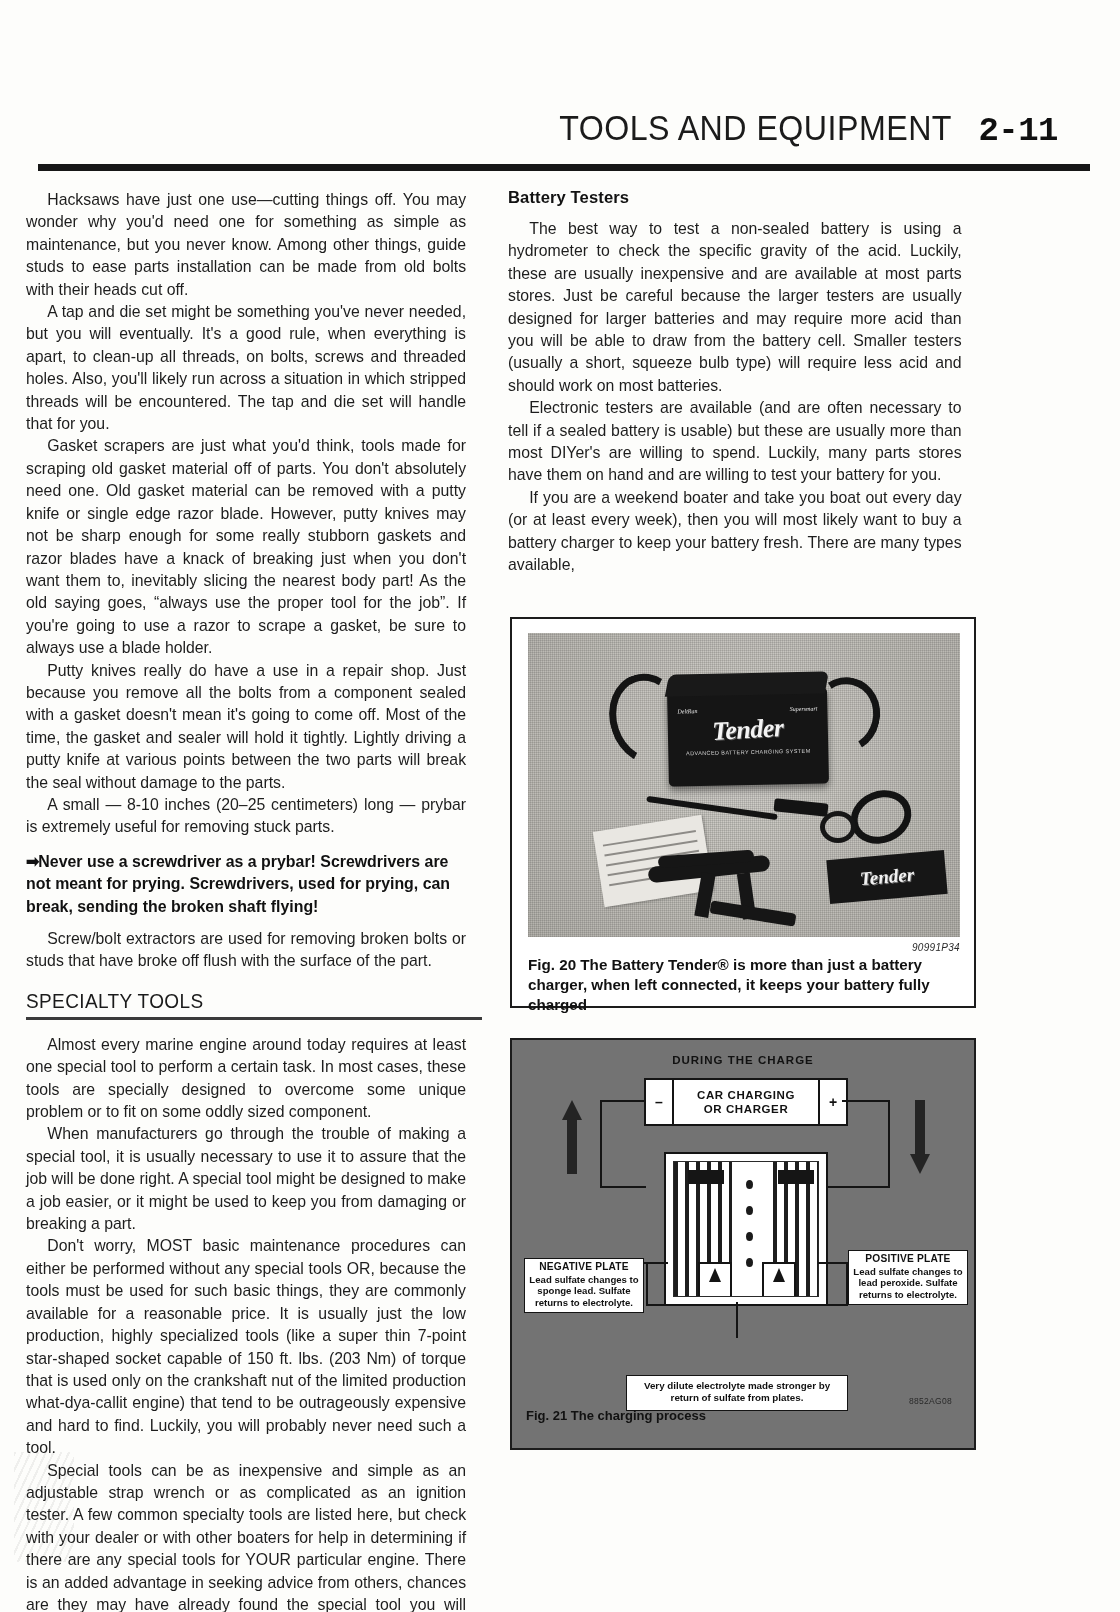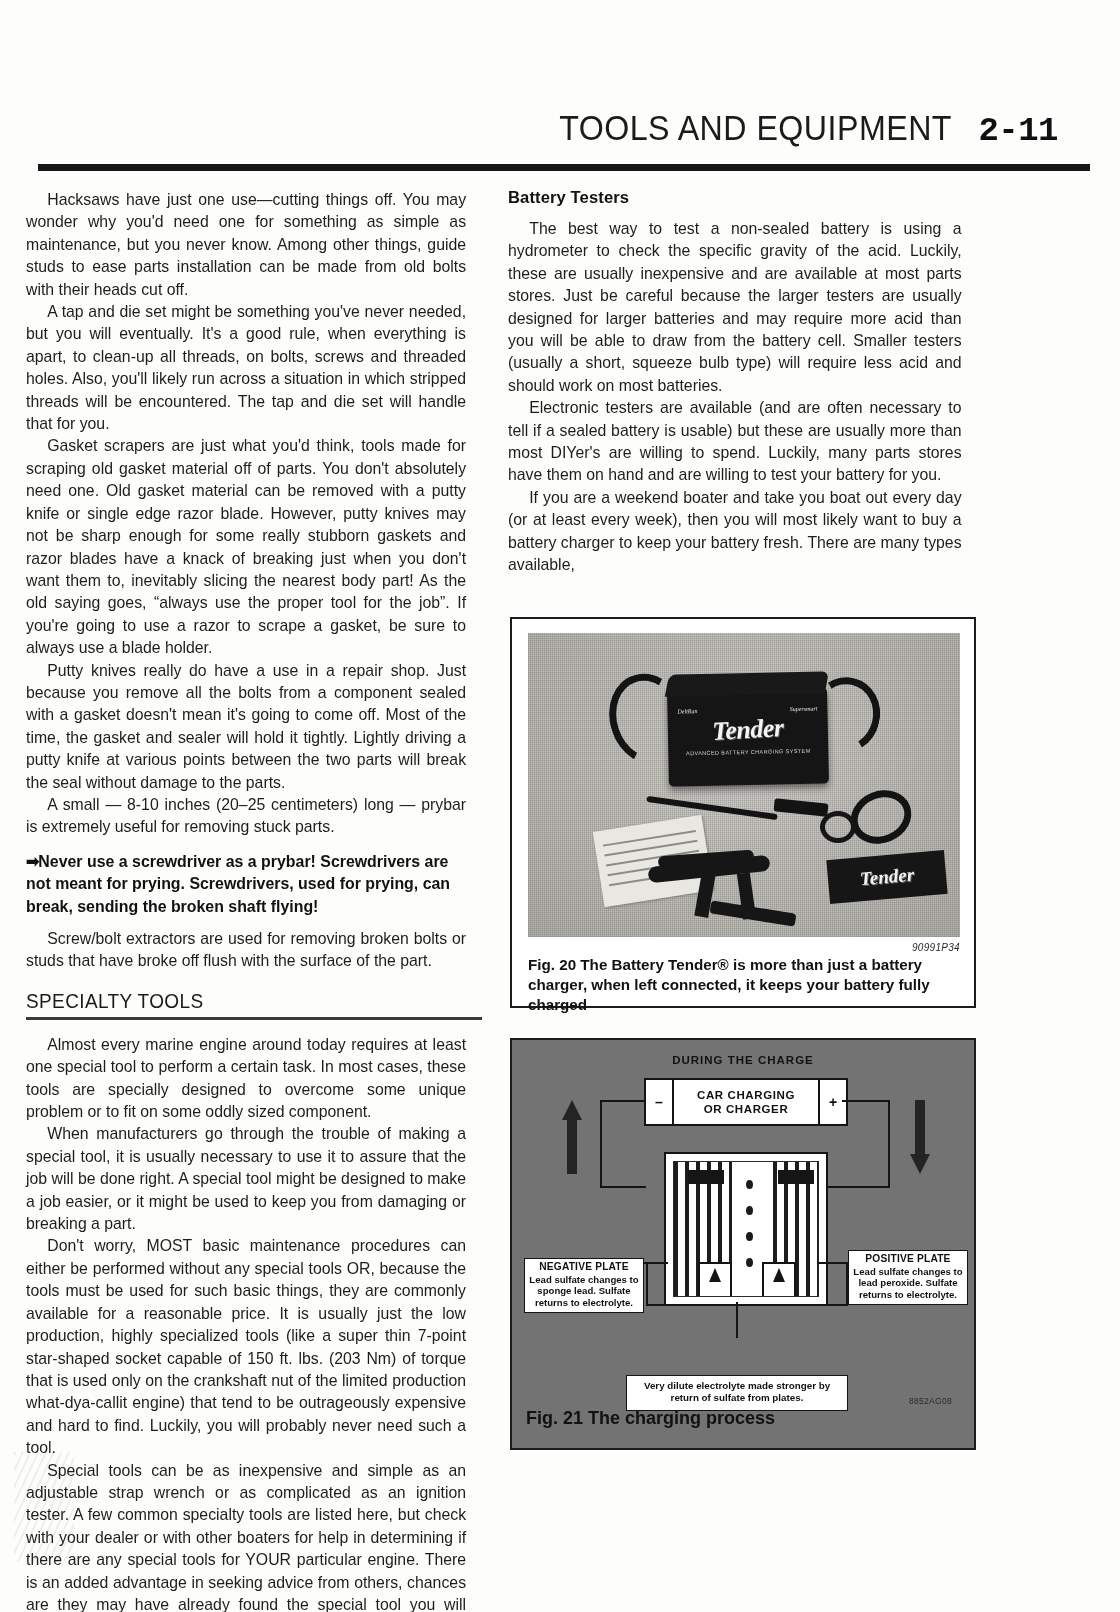--- a/index.html
+++ b/index.html
@@ -439,21 +439,21 @@
   .w-bot-r { left: 216px; top: 256px; width: 110px; height: 2px; }
 
   .img-code2 {
     position: absolute;
     right: 12px; top: 348px;
     font-size: 8.5px; letter-spacing: .3px; color: #2a2a2a;
   }
   .fig2-cap {
     position: absolute;
     left: 14px; top: 368px;
-    font-size: 18px; font-weight: bold; color: #111;
+    font-size: 13px; font-weight: bold; color: #111;
   }
 
   
   .scan-smudge {
     position: absolute;
     left: 14px; top: 1452px; width: 60px; height: 110px;
     background: repeating-linear-gradient(115deg, rgba(0,0,0,.07) 0 2px, rgba(0,0,0,0) 2px 7px);
     opacity: .8;
   }
 </style>

